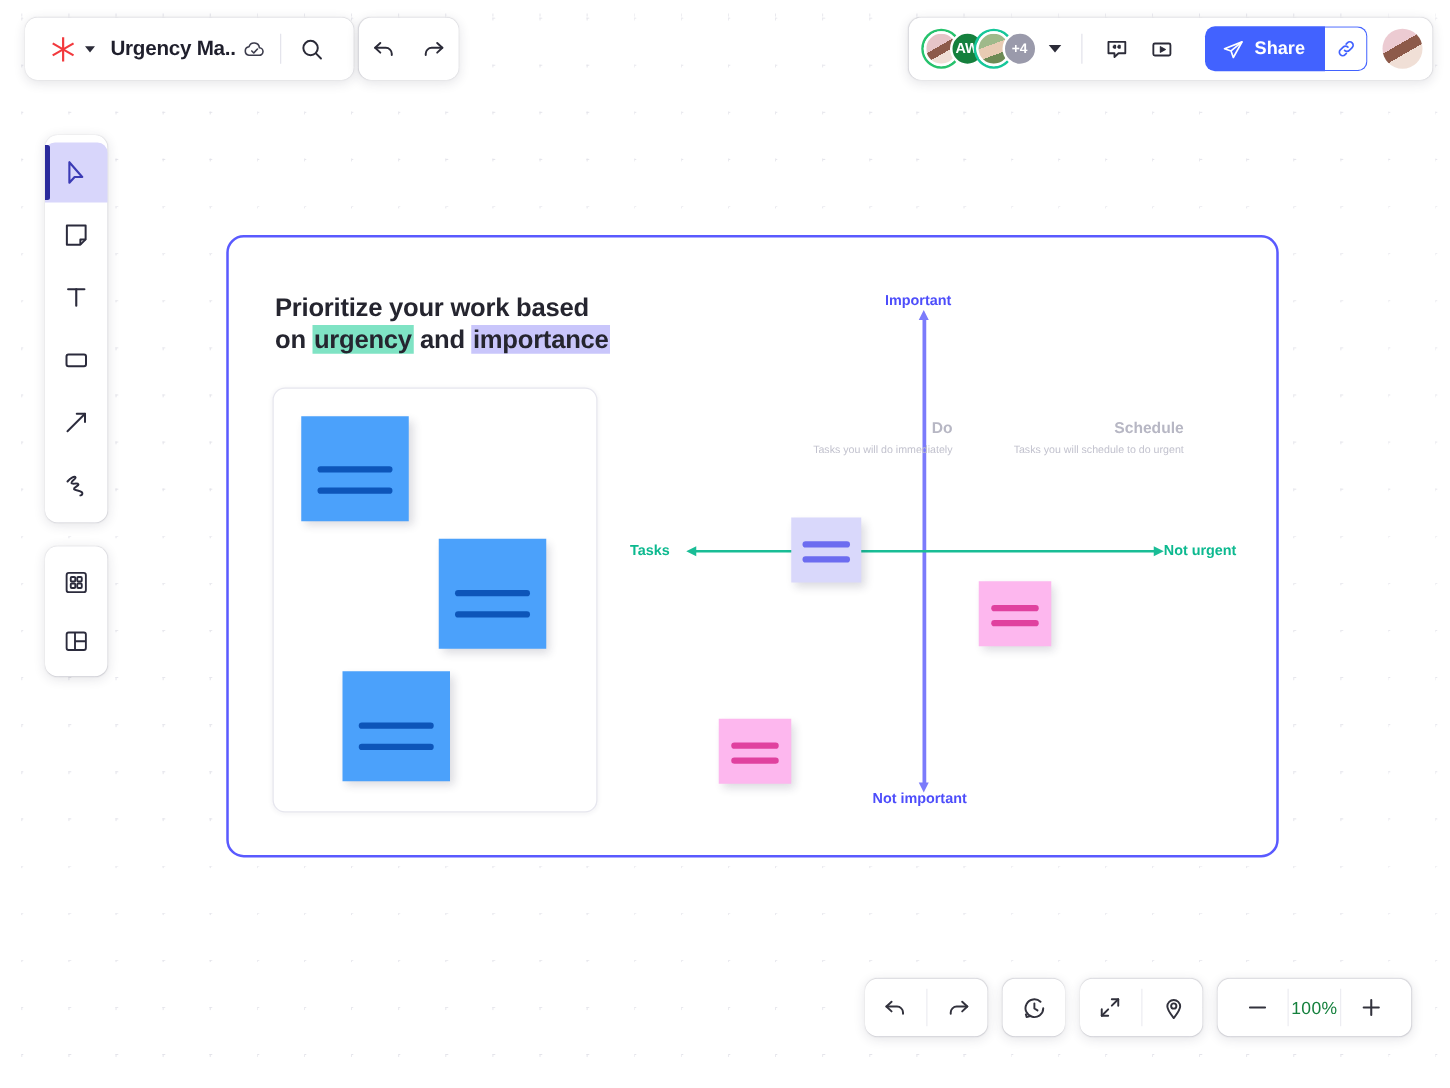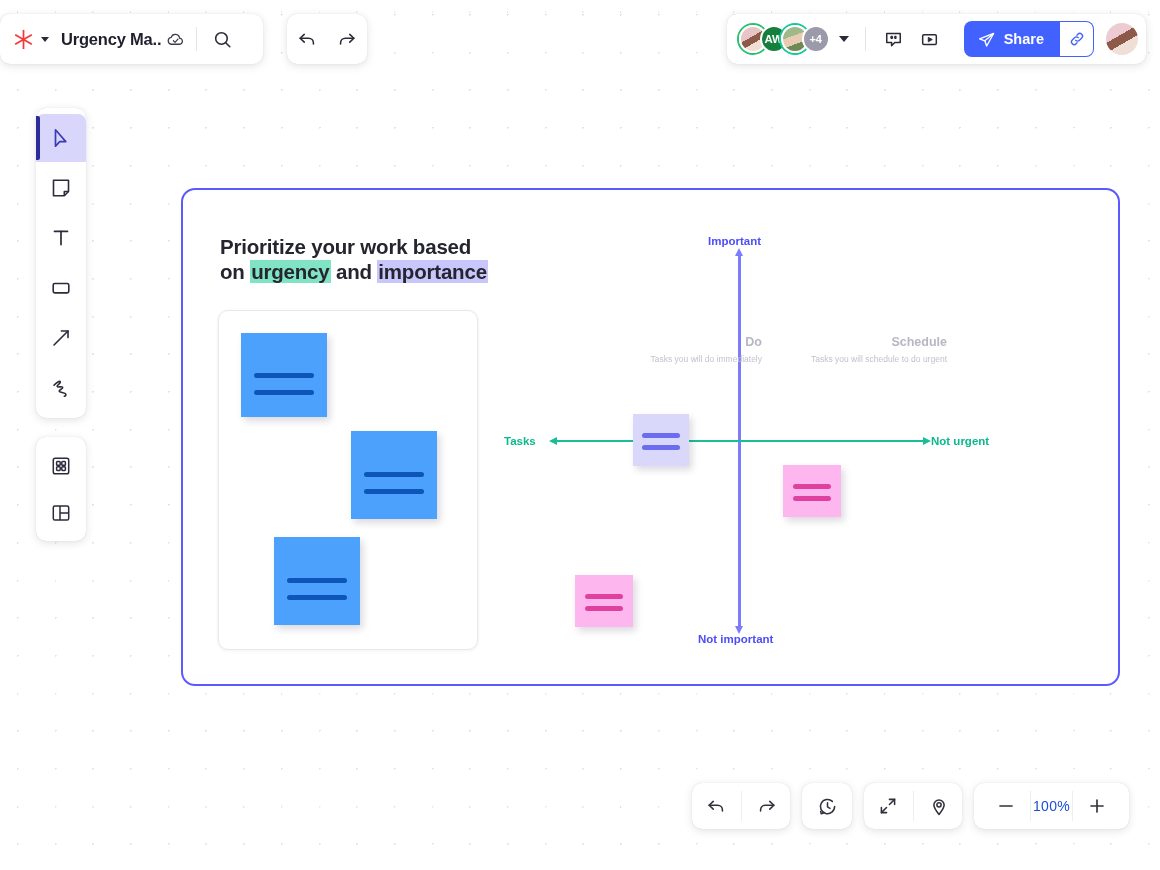--- a/index.html
+++ b/index.html
@@ -37,22 +37,22 @@
   
   .panel {
     position: absolute;
     background: #fff;
     border-radius: 10px;
     box-shadow: 0 2px 9px rgba(41,41,64,.13), 0 0 1px rgba(41,41,64,.18);
   }
 
   
   #titlebar {
-    left: 0; top: 14px; width: 263px; height: 50px;
-    display: flex; align-items: center; padding: 0 10px;
+    left: 20px; top: 14px; width: 263px; height: 50px;
+    display: flex; align-items: center; padding: 0 10px; justify-content: center;
   }
   .logo-mark {
     width: 22px; height: 22px; flex: 0 0 auto;
     display: flex; align-items: center; justify-content: center;
     color: #f2393d; font-size: 26px; line-height: 0;
     font-family: "DejaVu Sans", sans-serif;
     margin-left: 2px;
   }
   .caret {
     width: 0; height: 0; margin-left: 7px; flex: 0 0 auto;
@@ -142,21 +142,21 @@
   .tool.active { background: #d8d6fb; }
   .tool.active::before {
     content: ""; position: absolute; left: 0; top: 2px; bottom: 2px;
     width: 4px; background: #2b2b9c; border-radius: 0 2px 2px 0;
   }
   #toolrail .tool:first-child { border-radius: 8px 8px 0 0; }
 
   
   #frame {
     position: absolute; left: 181px; top: 188px;
-    width: 939px; height: 498px;
+    width: 842px; height: 498px;
     background: #fff; border: 2.5px solid #5a5aff; border-radius: 14px;
   }
   .frame-title {
     position: absolute; left: 37px; top: 45px;
     font-size: 20.5px; font-weight: bold; color: #25252f;
     line-height: 1.2; letter-spacing: -.2px;
   }
   .hl-teal { background: #7fe3c4; padding: 0 1px; }
   .hl-purple { background: #c9c6fb; padding: 0 1px; }
 
@@ -208,21 +208,21 @@
   .quad { position: absolute; text-align: right; width: 230px; }
   .quad .q-title { font-size: 12.5px; font-weight: bold; color: #b7b7c4; }
   .quad .q-sub { font-size: 8.5px; color: #c2c2ce; margin-top: 5px; }
 
   
   .bottombar { height: 46px; top: 783px; display: flex; align-items: center; }
   #bb-undo { left: 692px; width: 98px; justify-content: space-around; }
   #bb-hist { left: 802px; width: 50px; justify-content: center; }
   #bb-view { left: 864px; width: 98px; justify-content: space-around; }
   #bb-zoom { left: 974px; width: 155px; justify-content: space-between; padding: 0 10px; }
-  .zoom-label { font-size: 14px; color: #1d4ed8; font-weight: normal; letter-spacing: .3px; }
+  .zoom-label { font-size: 14px; color: #15803d; font-weight: normal; letter-spacing: .3px; }
   .sep-v { width: 1px; height: 30px; background: #ededf2; }
   .bb-btn {
     width: 44px; height: 44px; border-radius: 8px; border: 0; background: transparent;
     display: flex; align-items: center; justify-content: center;
     color: #32323d; cursor: pointer;
   }
 </style>
 </head>
 <body>
 

